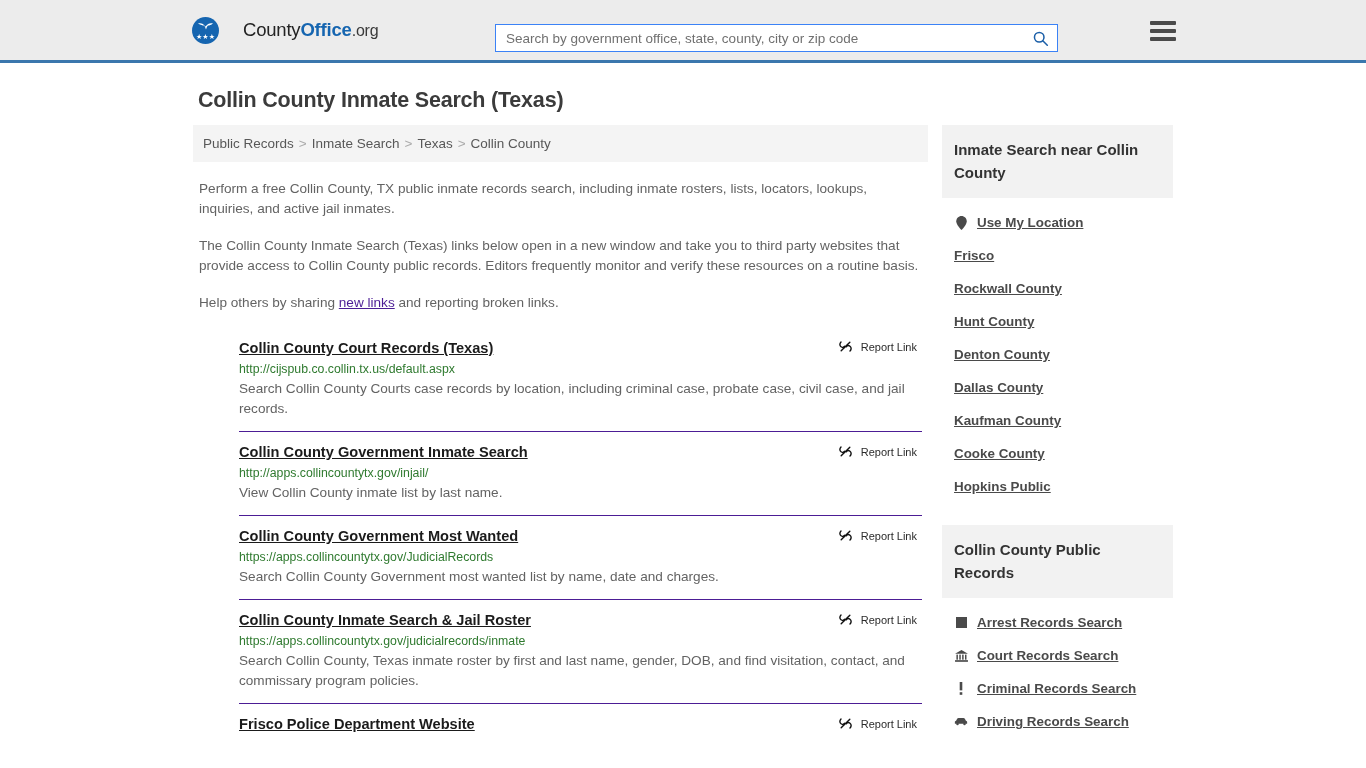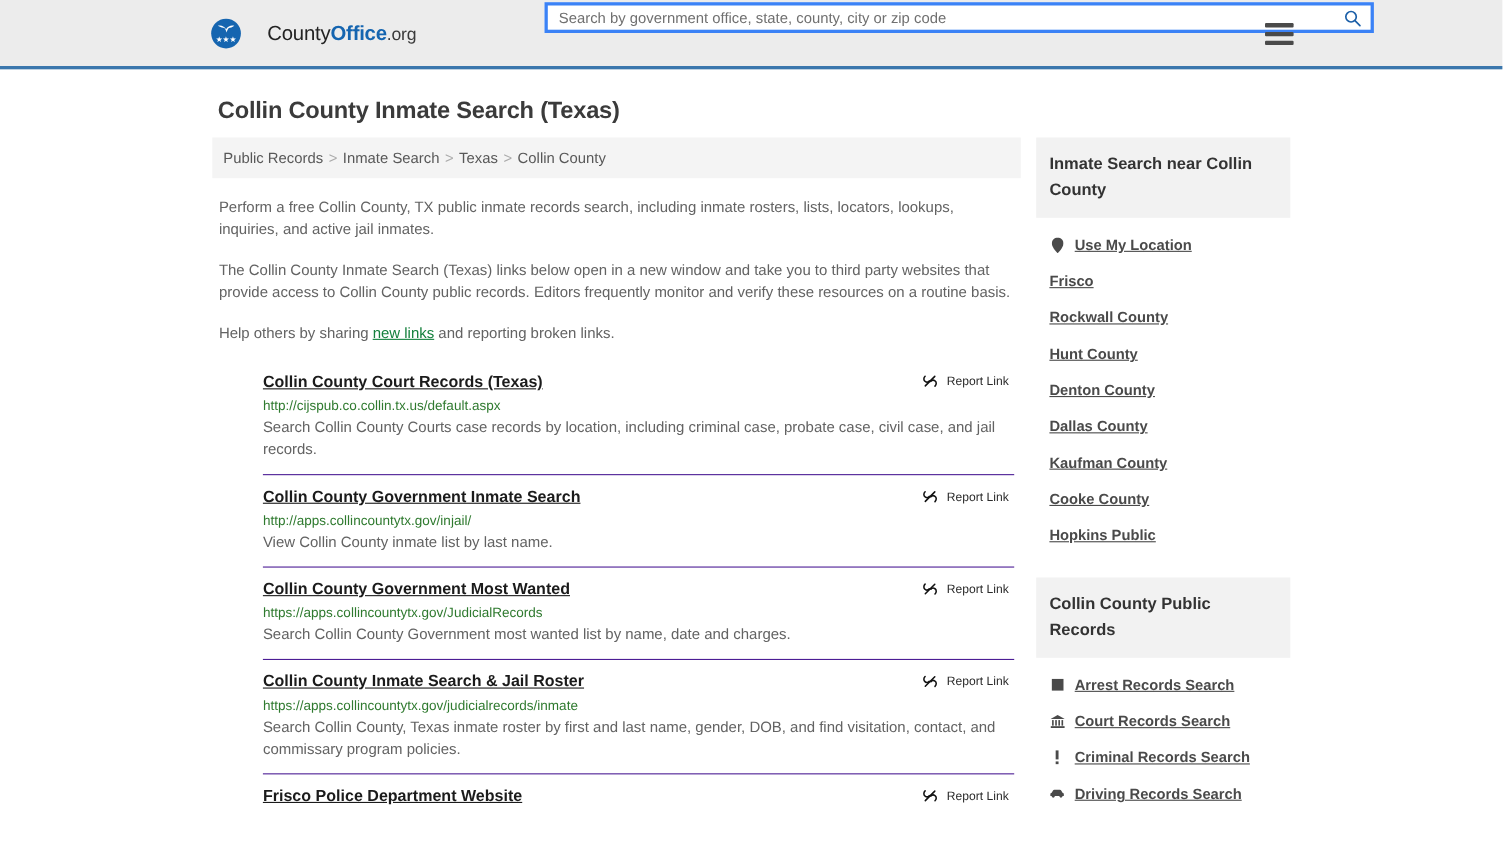--- a/index.html
+++ b/index.html
@@ -53,24 +53,24 @@
     font-size: 18.5px;
     color: #232323;
     letter-spacing: -0.2px;
     white-space: nowrap;
   }
   .logo-text .b { color: #1565b0; font-weight: bold; }
   .logo-text .org { color: #3a3a3a; font-size: 16px; }
 
   .search-box {
     position: absolute;
-    left: 495px; top: 2px;
-    width: 754px; height: 28px;
+    left: 495px; top: 24px;
+    width: 563px; height: 28px;
     background: #ffffff;
-    border: 3px solid #3b82f6;
+    border: 1px solid #3b82f6;
     display: flex;
     align-items: center;
     padding: 0 8px;
   }
   .search-box input {
     flex: 1;
     border: none;
     outline: none;
     font-family: "Liberation Sans", sans-serif;
     font-size: 13.5px;
@@ -118,21 +118,21 @@
 
   
   .intro { padding: 0 6px; }
   .intro p {
     font-size: 13.6px;
     line-height: 20px;
     color: #636363;
     margin: 17px 0 0 0;
   }
   .intro p a {
-    color: #15803d; text-decoration: underline; font-weight: normal;
+    color: #4c1d95; text-decoration: underline; font-weight: normal;
   }
 
   
   .results { padding: 0 6px; margin-top: 17px; margin-left: 40px; }
   .result {
     padding: 11px 0 12px 0;
     border-top: 1px solid #4c1d95;
     position: relative;
   }
   .result:first-child { border-top: none; padding-top: 9px; }

